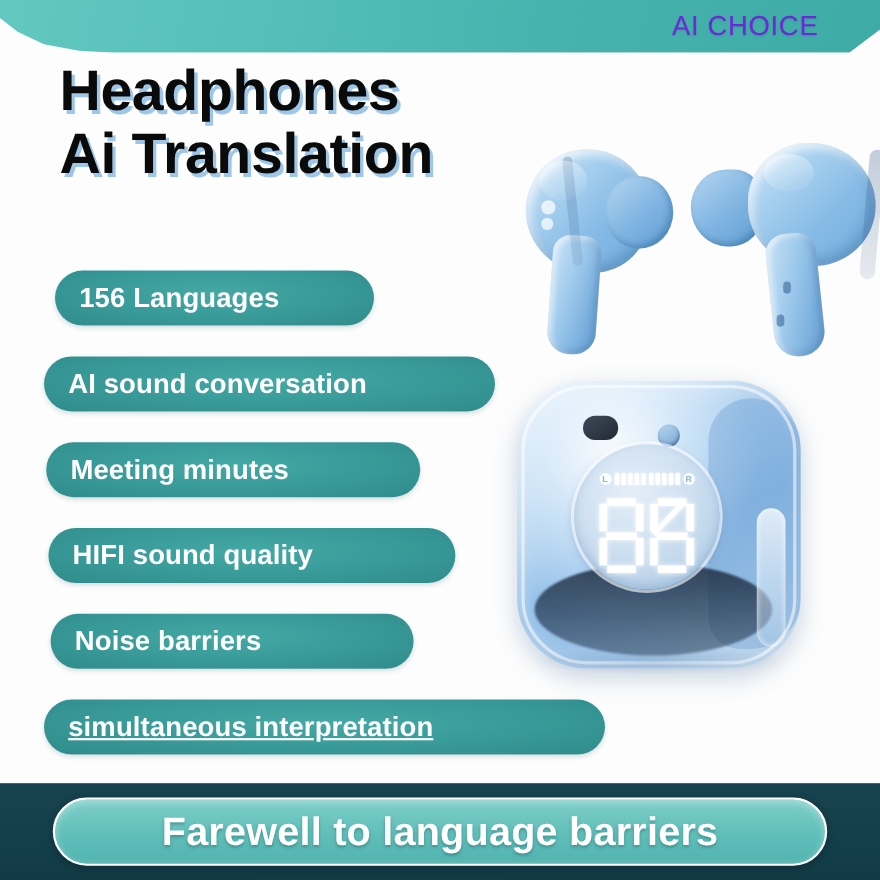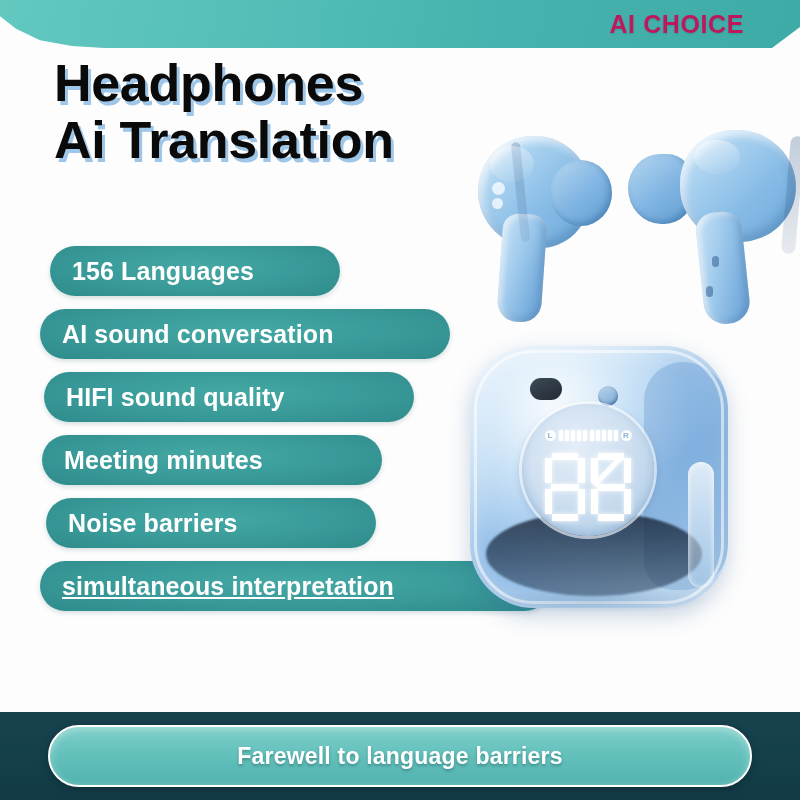--- a/index.html
+++ b/index.html
@@ -17,40 +17,40 @@
     overflow:hidden;
   }
   .topbar-shape{
     position:absolute;left:0;top:0;width:800px;height:48px;
     background:linear-gradient(100deg,#62c8c0 0%,#55bfb8 30%,#48b3ae 62%,#3faba6 100%);
     -webkit-clip-path:polygon(0 0,100% 0,100% 56%,96.5% 100%,13% 100%,9% 96%,5% 84%,2% 60%,0 34%);
     clip-path:polygon(0 0,100% 0,100% 56%,96.5% 100%,13% 100%,9% 96%,5% 84%,2% 60%,0 34%);
   }
   .topbar-label{
     position:absolute;right:56px;top:5px;
-    color:#be185d;font-size:25px;letter-spacing:.6px;
-    font-weight:700;line-height:38px;white-space:nowrap;
+    color:#6d28d9;font-size:25px;letter-spacing:.6px;
+    font-weight:400;line-height:38px;white-space:nowrap;
     text-shadow:0 1px 2px rgba(0,60,60,.18);
   }
 
   
   .title-block{
     position:absolute;left:54px;top:52px;width:470px;
   }
   .title-line{
     font-size:52px;font-weight:bold;color:#0a0a0a;
     line-height:57px;letter-spacing:-.3px;white-space:nowrap;
     text-shadow:3px 4px 0 #9dc6e8;
   }
   .title-line.l2{margin-top:3px;}
 
   
   .pills{position:absolute;left:0;top:246px;width:600px;}
   .pill{
-    position:relative;height:50px;margin-bottom:13px;
+    position:relative;height:50px;margin-bottom:28px;
     border-radius:26px;color:#ffffff;
     font-size:25px;font-weight:bold;letter-spacing:.1px;
     display:flex;align-items:center;
     background:radial-gradient(ellipse at 50% 42%,#44a8a4 0%,#3a9c9a 48%,#2f8b8b 100%);
     box-shadow:0 2px 5px rgba(20,80,85,.18);
     white-space:nowrap;box-sizing:border-box;
   }
   .pill > span{display:block;}
 
   
@@ -191,21 +191,21 @@
   }
   .bottom-pill{
     position:absolute;left:48px;top:13px;width:704px;height:62px;
     border-radius:31px;border:2px solid #ffffff;
     background:linear-gradient(180deg,#7fcfc9 0%,#63c0bb 48%,#52b3af 100%);
     box-shadow:0 2px 8px rgba(0,0,0,.25), inset 0 2px 8px rgba(255,255,255,.35);
     display:flex;align-items:center;justify-content:center;
     box-sizing:border-box;
   }
   .bottom-pill span{
-    color:#ffffff;font-size:23px;font-weight:bold;letter-spacing:.2px;
+    color:#ffffff;font-size:36px;font-weight:bold;letter-spacing:.2px;
     text-shadow:0 2px 3px rgba(10,60,65,.35);white-space:nowrap;
   }
 </style>
 </head>
 <body>
 
 <div id="page">
 
   <div class="topbar">
     <div class="topbar-shape"></div>
@@ -217,25 +217,25 @@
     <div class="title-line l1">Ai Translation</div>
   </div>
 
   <div class="pills" id="pill-container">
       <div class="pill" style="margin-left: 50px; width: 290px; padding-left: 22px;">
         <span>156 Languages</span>
       </div>
       <div class="pill" style="margin-left: 40px; width: 410px; padding-left: 22px;">
         <span>AI sound conversation</span>
       </div>
+      <div class="pill" style="margin-left: 42px; width: 340px; padding-left: 22px;">
+        <span>Meeting minutes</span>
+      </div>
       <div class="pill" style="margin-left: 44px; width: 370px; padding-left: 22px;">
         <span>HIFI sound quality</span>
-      </div>
-      <div class="pill" style="margin-left: 42px; width: 340px; padding-left: 22px;">
-        <span>Meeting minutes</span>
       </div>
       <div class="pill" style="margin-left: 46px; width: 330px; padding-left: 22px;">
         <span>Noise barriers</span>
       </div>
       <div class="pill" style="margin-left: 40px; width: 510px; padding-left: 22px; text-decoration: underline;">
         <span>simultaneous interpretation</span>
       </div>
     </div>
 
   <div class="product">

